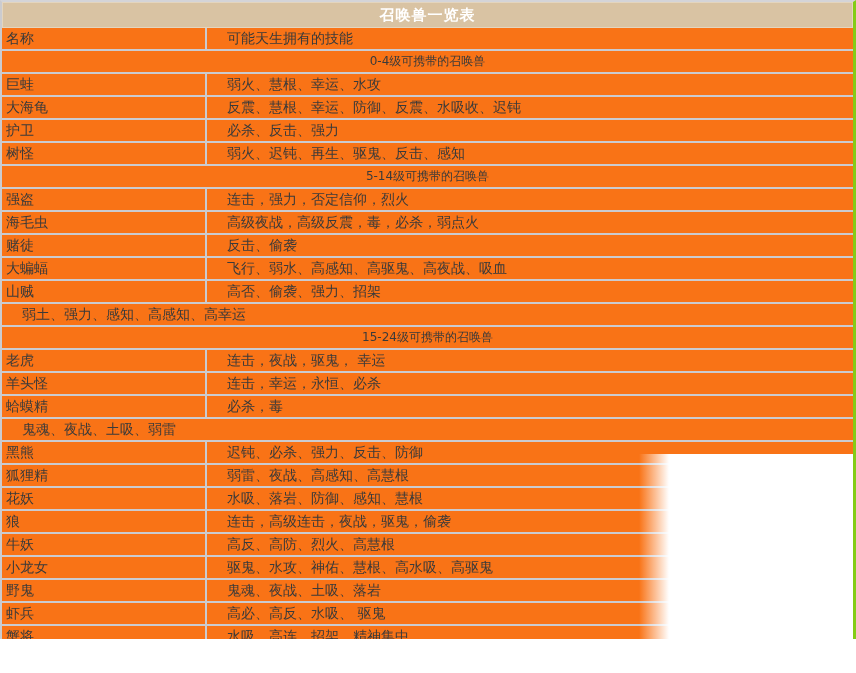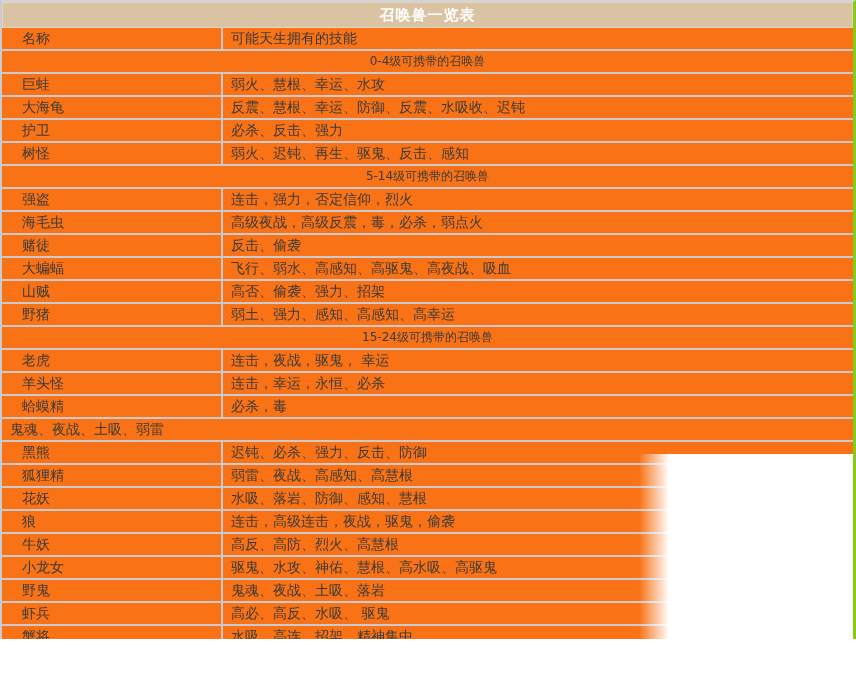--- a/index.html
+++ b/index.html
@@ -13,24 +13,24 @@
     height:26px;line-height:26px;text-align:center;
     font-size:15px;font-weight:bold;letter-spacing:1px;
     box-shadow:inset 0 0 0 1px rgba(255,255,255,0.30);
   }
   .row{
     display:flex;height:21px;line-height:21px;
     border-bottom:2px solid #cbcbcf;
     font-size:14px;white-space:nowrap;overflow:hidden;
   }
   .cell-name{
-    width:199px;flex:0 0 199px;padding-left:20px;
+    width:199px;flex:0 0 199px;padding-left:4px;
     border-right:2px solid #cbcbcf;overflow:hidden;
   }
-  .cell-skills{flex:1;padding-left:8px;overflow:hidden;}
+  .cell-skills{flex:1;padding-left:20px;overflow:hidden;}
   .section-row{
     display:block;text-align:center;height:21px;line-height:21px;
     border-bottom:2px solid #cbcbcf;font-size:12px;
   }
   .artifact-overlay{
     position:absolute;right:0;bottom:0;width:214px;height:185px;
     background:linear-gradient(to right, rgba(255,255,255,0) 0%, #ffffff 14%, #ffffff 100%);
     pointer-events:none;
   }
 </style>
@@ -76,21 +76,20 @@
       </div>
       <div class="row">
         <div class="cell-name">大蝙蝠</div>
         <div class="cell-skills">飞行、弱水、高感知、高驱鬼、高夜战、吸血</div>
       </div>
       <div class="row">
         <div class="cell-name">山贼</div>
         <div class="cell-skills">高否、偷袭、强力、招架</div>
       </div>
       <div class="row">
-        <div class="cell-name">野猪</div>
         <div class="cell-skills">弱土、强力、感知、高感知、高幸运</div>
       </div>
       <div class="section-row">15-24级可携带的召唤兽</div>
       <div class="row">
         <div class="cell-name">老虎</div>
         <div class="cell-skills">连击，夜战，驱鬼， 幸运</div>
       </div>
       <div class="row">
         <div class="cell-name">羊头怪</div>
         <div class="cell-skills">连击，幸运，永恒、必杀</div>

